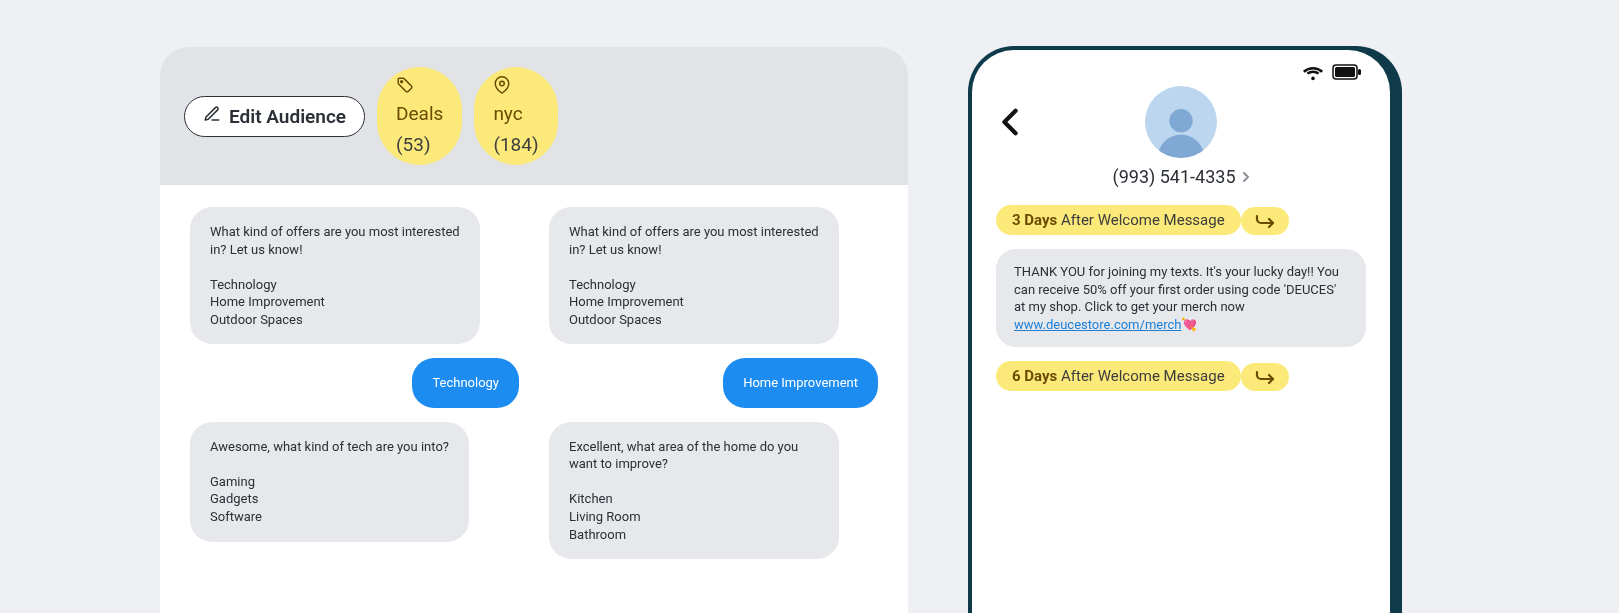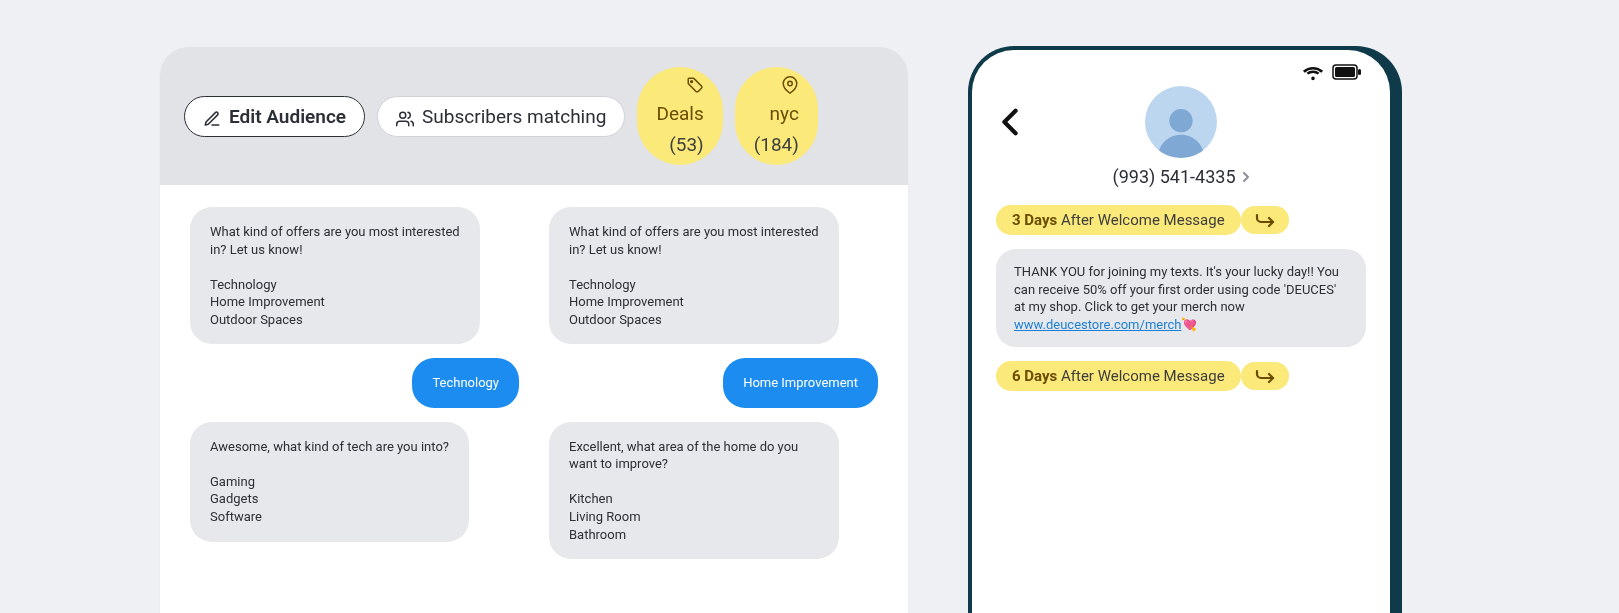--- a/index.html
+++ b/index.html
@@ -22,21 +22,21 @@
     border-radius: 28px 28px 0 0;
     overflow: hidden;
     box-shadow: 0 1px 2px rgba(0,0,0,.04);
   }
   .chat-header {
     background: #e1e3e7;
     padding: 20px 24px;
     display: flex; gap: 12px; align-items: center;
   }
   .pill {
-    display: inline-flex; align-items: flex-end; gap: 8px;
+    display: inline-flex; align-items: flex-start; gap: 8px;
     border-radius: 999px;
     padding: 8px 18px;
     font-size: 19px;
     background: #fff;
     border: 1.5px solid #cfd2d8;
     color: #2b2f36;
     white-space: nowrap;
   }
   .pill.edit { border-color: #2b2f36; font-weight: 600; }
   .pill.tag  { background: #fbe97a; border-color: #fbe97a; color: #6b4b00; flex-direction: column; }
@@ -93,21 +93,21 @@
   .back-btn { position:absolute; left:28px; top:22px; }
   .avatar {
     width:72px; height:72px; border-radius:50%;
     background:#bcd6ef; display:flex; align-items:flex-end; justify-content:center;
     overflow:hidden;
   }
   .avatar svg { width:56px; height:56px; }
   .phone-number { margin-top:8px; font-weight:400; font-size:18px; color:#2b2f36; display:flex; align-items:center; gap:6px;}
   .phone-body { padding:10px 24px 0; display:flex; flex-direction:column; gap:14px; }
 
-  .timing-row { display:flex; align-items:center; }
+  .timing-row { display:flex; align-items:flex-end; }
   .timing-pill {
     background:#fbe97a; border-radius:999px;
     padding:6px 16px; font-size:15px; color:#3d3d3d;
   }
   .timing-pill b { color:#6b4b00; font-weight:700; }
   .arrow-btn {
     background:#fbe97a; border-radius:999px;
     width:48px; height:28px; display:flex; align-items:center; justify-content:center;
   }
 
@@ -133,31 +133,20 @@
     <div class="chat-header">
       <div class="pill edit">
         <span class="ico">
           <svg viewBox="0 0 24 24" fill="none" stroke="#2b2f36" stroke-width="2" stroke-linecap="round" stroke-linejoin="round">
               <path d="M12 20h9"></path>
               <path d="M16.5 3.5a2.1 2.1 0 0 1 3 3L7 19l-4 1 1-4Z"></path>
             </svg>
         </span>
         <span>Edit Audience</span>
       </div>
-      <div class="pill">
-        <span class="ico">
-          <svg viewBox="0 0 24 24" fill="none" stroke="#2b2f36" stroke-width="2" stroke-linecap="round" stroke-linejoin="round">
-              <path d="M17 21v-2a4 4 0 0 0-4-4H5a4 4 0 0 0-4 4v2"></path>
-              <circle cx="9" cy="7" r="4"></circle>
-              <path d="M23 21v-2a4 4 0 0 0-3-3.87"></path>
-              <path d="M16 3.13a4 4 0 0 1 0 7.75"></path>
-            </svg>
-        </span>
-        <span>Subscribers matching</span>
-      </div>
       <div class="pill tag">
         <span class="ico">
           <svg viewBox="0 0 24 24" fill="none" stroke="#6b4b00" stroke-width="2" stroke-linecap="round" stroke-linejoin="round">
               <path d="M20.59 13.41 11 3.83A2 2 0 0 0 9.59 3H4a1 1 0 0 0-1 1v5.59A2 2 0 0 0 3.83 11l9.58 9.58a2 2 0 0 0 2.83 0l4.35-4.35a2 2 0 0 0 0-2.82Z"></path>
               <circle cx="7.5" cy="7.5" r="1.2"></circle>
             </svg>
         </span>
         <span>Deals</span>
         <span class="count">(53)</span>
       </div>

